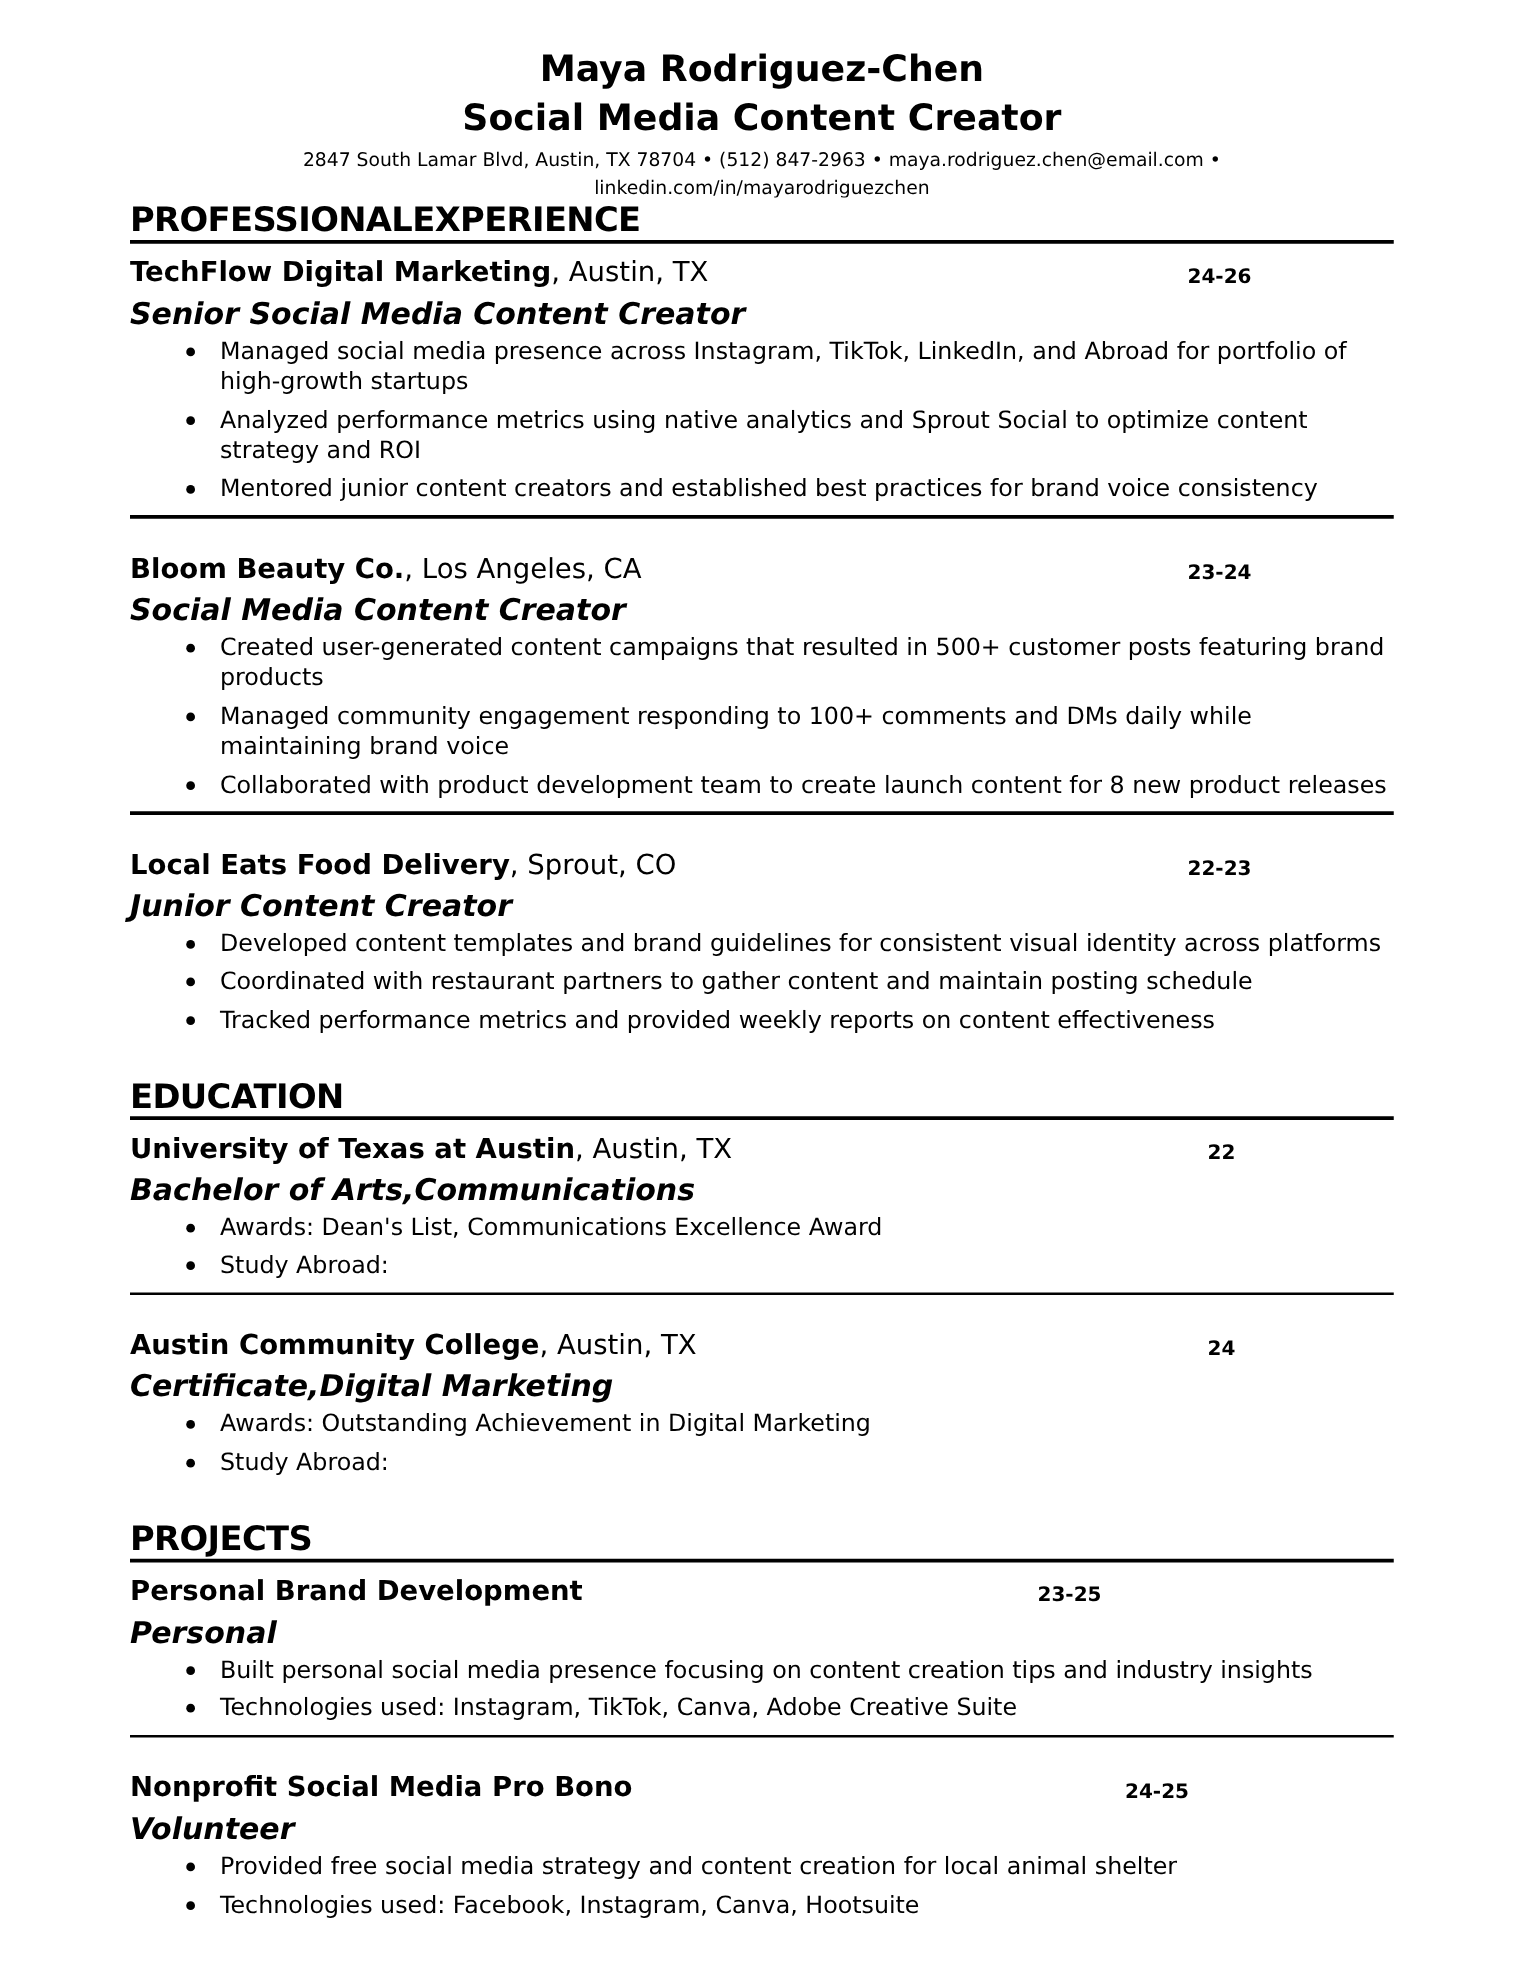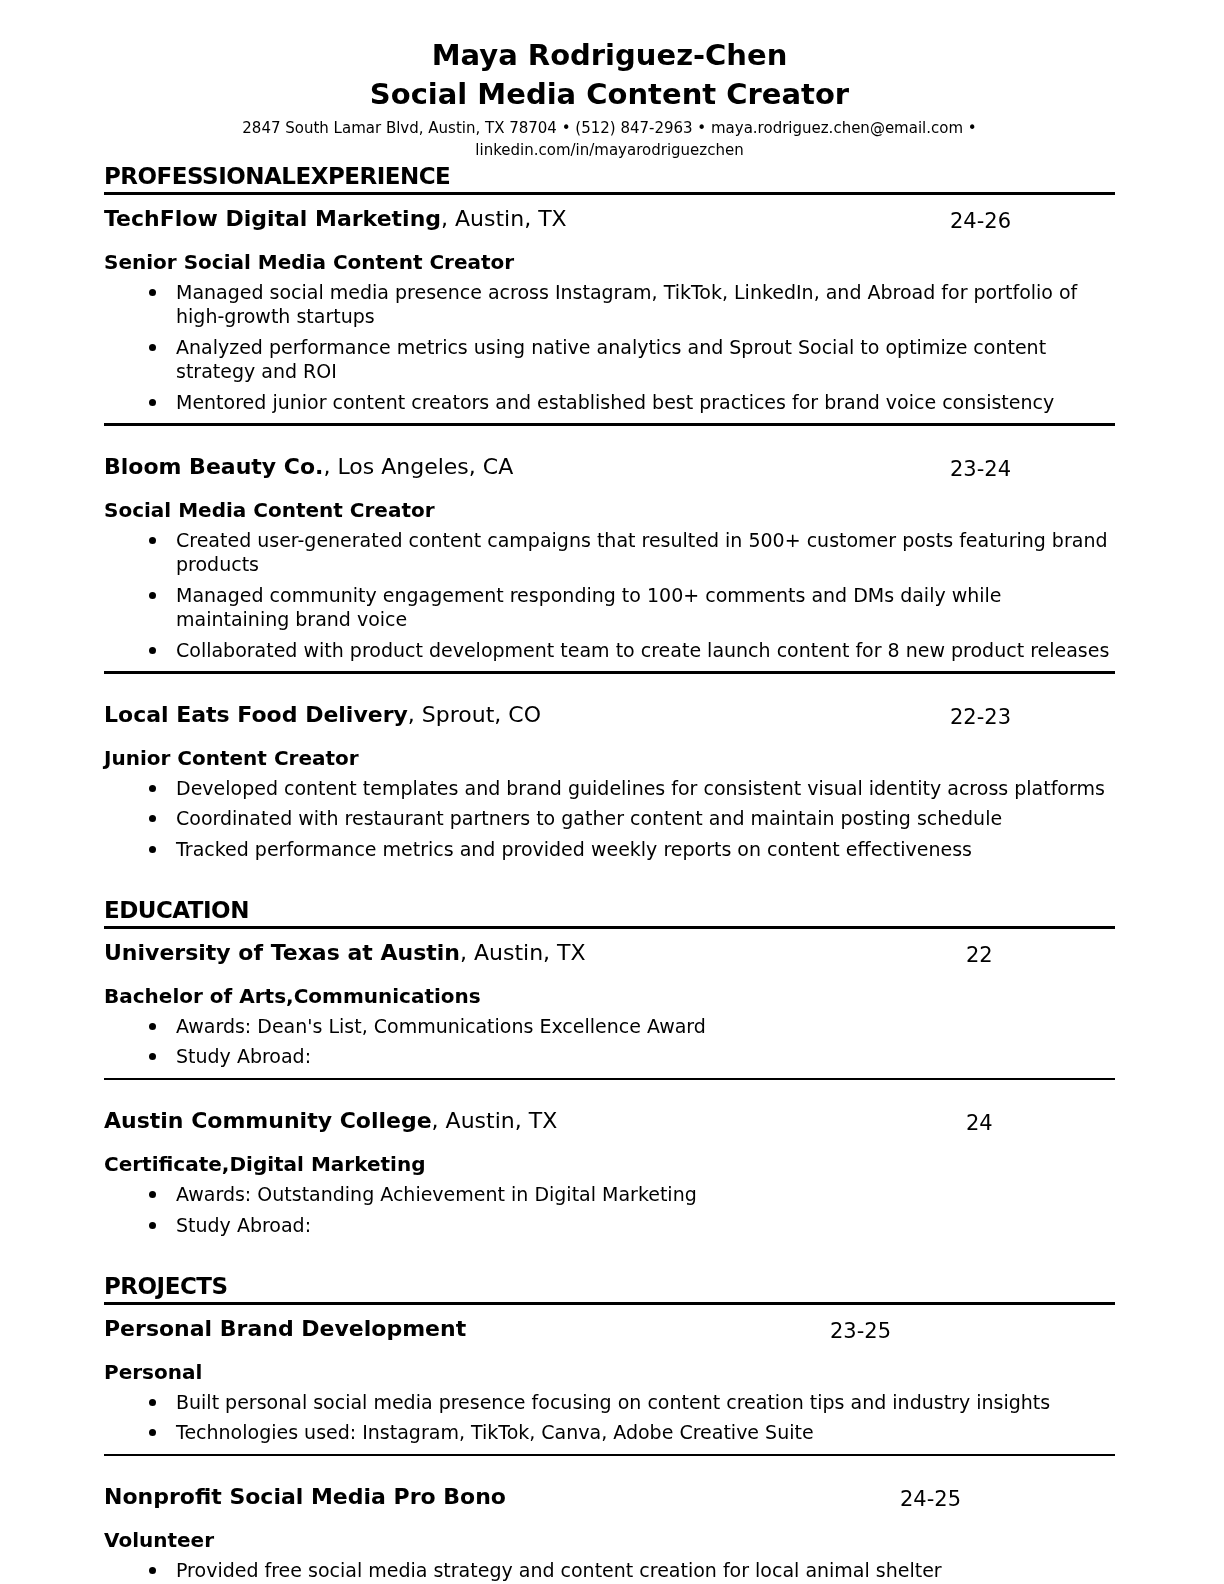--- a/index.html
+++ b/index.html
@@ -31,21 +31,21 @@
     font-size: 15px;
     line-height: 22px;
     height: 41px;          
     overflow: hidden;
   }
 
   
   .section { margin-top: 36px; }
   .section:first-of-type { margin-top: 5px; }
   .section-heading {
-    font-size: 23px;
+    font-size: 27px;
     font-weight: bold;
     line-height: 27px;
     letter-spacing: -0.5px;
   }
   .section-rule {
     height: 2.5px;
     background: #000;
     margin-top: 2px;
   }
 
@@ -61,29 +61,30 @@
   .entry-head {
     position: relative;
     font-size: 22px;
     line-height: 26px;
   }
   .entry-org { font-weight: bold; }
   .entry-loc { font-weight: normal; }
   .entry-date {
     position: absolute;
     top: 2px;
-    font-size: 21px;
-    font-weight: normal;
+    font-size: 16px;
+    font-weight: bold;
     white-space: nowrap;
   }
   .entry-role {
-    font-size: 20px;
+    font-size: 24px;
     font-weight: bold;
     line-height: 24px;
-    margin-top: 18px;
+    margin-top: 7px;
+    font-style: italic;
   }
   ul.bullets {
     list-style: none;
     margin: 4px 0 0 0;
     padding: 0;
   }
   ul.bullets li {
     position: relative;
     padding-left: 72px;
     font-size: 19px;

